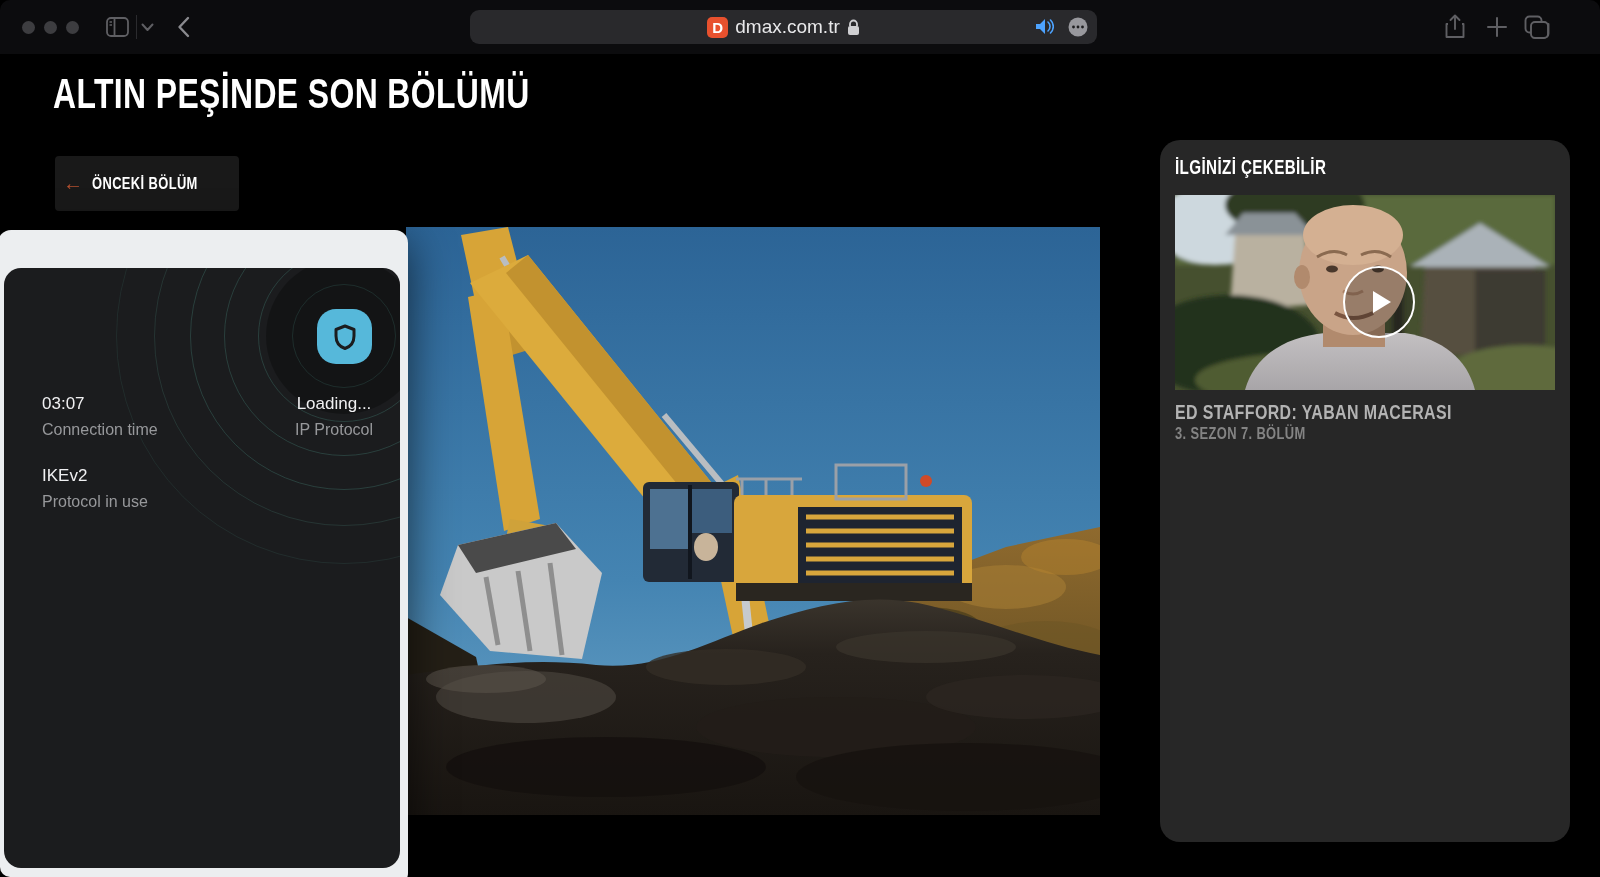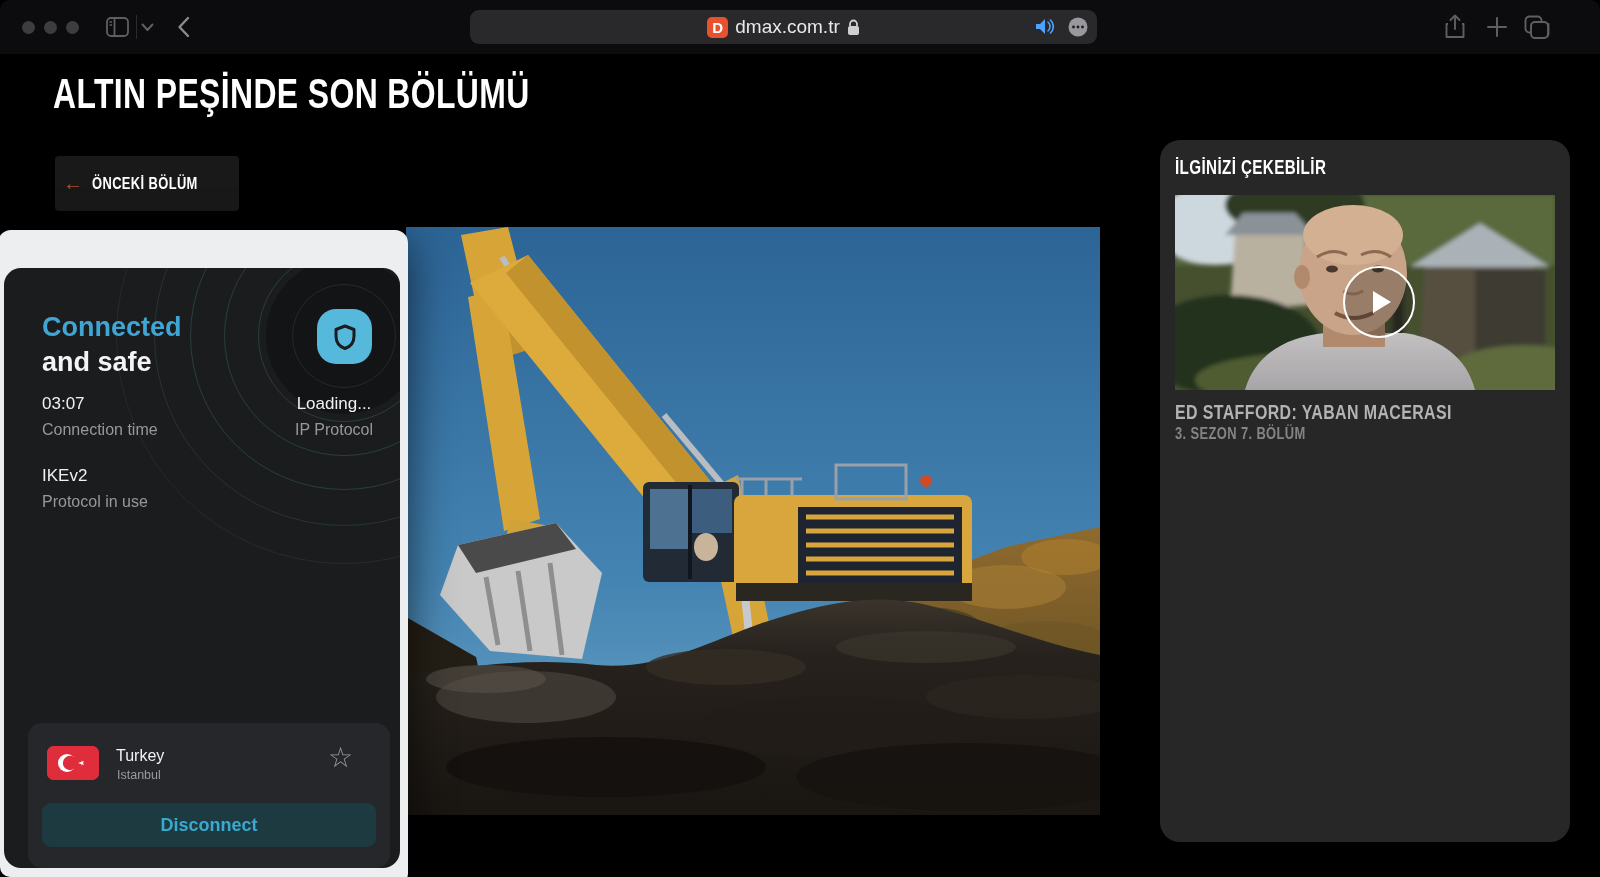--- a/index.html
+++ b/index.html
@@ -277,51 +277,31 @@
         <div class="ring" style="left:112px; top:-160px; width:456px; height:456px; border-color:rgba(86,165,151,0.12);"></div>
         <div class="abs" style="left:262px; top:-10px; width:156px; height:156px; border-radius:50%; background:rgba(0,0,0,0.28);"></div>
       </div>
 
       <div id="shield-badge" class="abs">
         <svg width="24" height="28" viewBox="0 0 24 28">
           <path d="M12 3 L21 6.5 V13 C21 20 16.5 24 12 25.5 C7.5 24 3 20 3 13 V6.5 Z" fill="none" stroke="#1b1c1e" stroke-width="3" stroke-linejoin="round"></path>
         </svg>
       </div>
 
-      <div id="vpn-status" class="abs nowrap">
-        <div id="status-1">Connected</div>
-        <div id="status-2">and safe</div>
-      </div>
 
       <div id="stat-time" class="abs">
         <div class="stat-val">03:07</div>
         <div class="stat-lab">Connection time</div>
       </div>
       <div id="stat-ip" class="abs">
         <div class="stat-val">Loading...</div>
         <div class="stat-lab">IP Protocol</div>
       </div>
       <div id="stat-proto" class="abs">
         <div class="stat-val">IKEv2</div>
         <div class="stat-lab">Protocol in use</div>
       </div>
 
-      <div id="server-card" class="abs">
-        <div id="flag" class="abs">
-          <svg width="52" height="34" viewBox="0 0 52 34">
-            <rect width="52" height="34" fill="#e02d3c"></rect>
-            <circle cx="20" cy="17" r="9" fill="#fff"></circle>
-            <circle cx="23" cy="17" r="7.2" fill="#e02d3c"></circle>
-            <polygon points="31,17 37,15 34.6,19.8 34.6,14.2 37,19" fill="#fff"></polygon>
-          </svg>
-        </div>
-        <div id="server-country" class="abs">Turkey</div>
-        <div id="server-city" class="abs">Istanbul</div>
-        <div id="fav-star" class="abs">☆</div>
-        <div id="disconnect-btn" class="abs">
-          <span id="disconnect-label">Disconnect</span>
-        </div>
-      </div>
 
     </div>
   </div>
 
 </div>
 
 </body></html>

